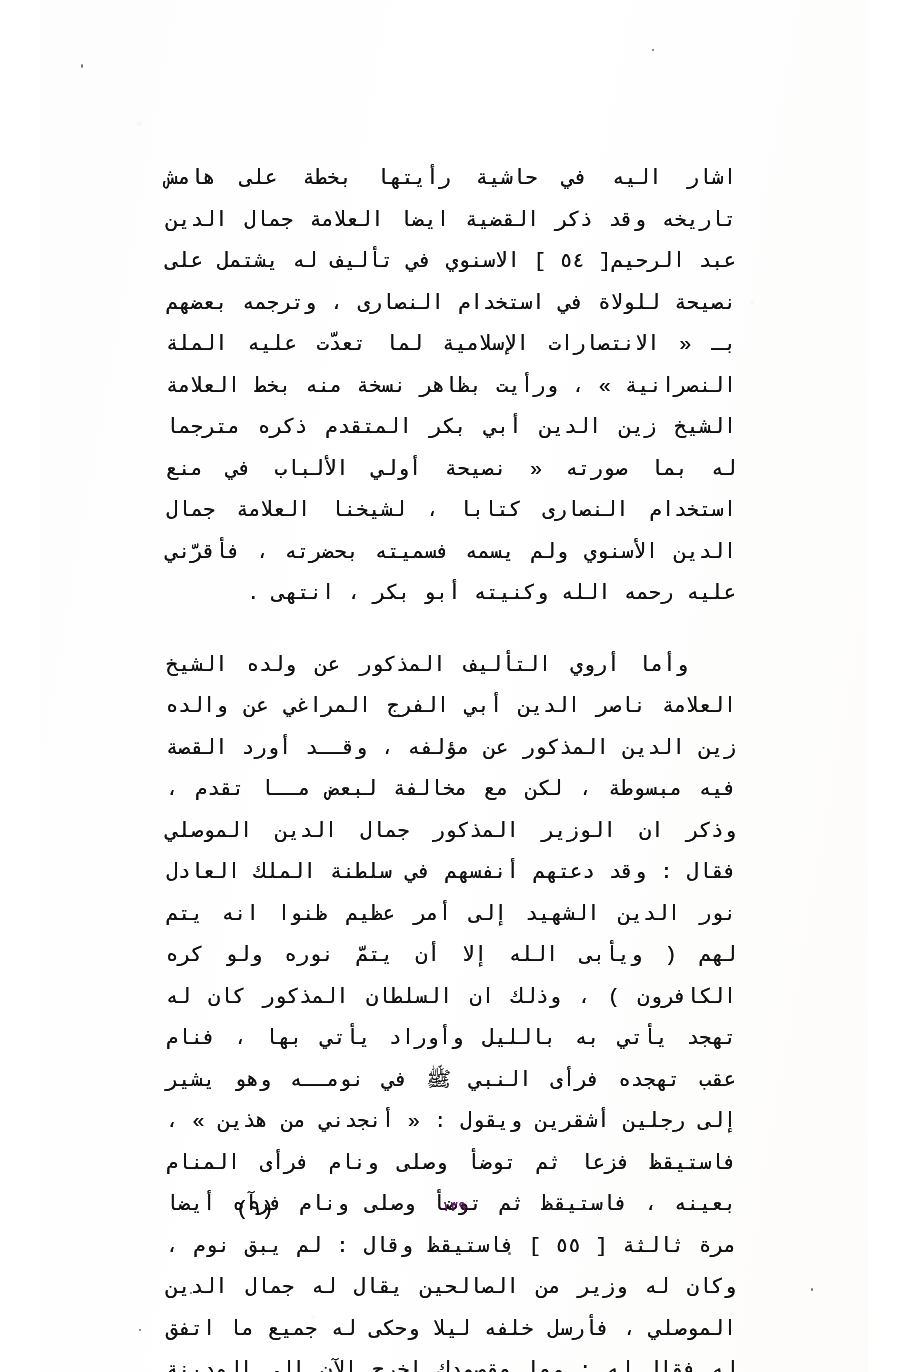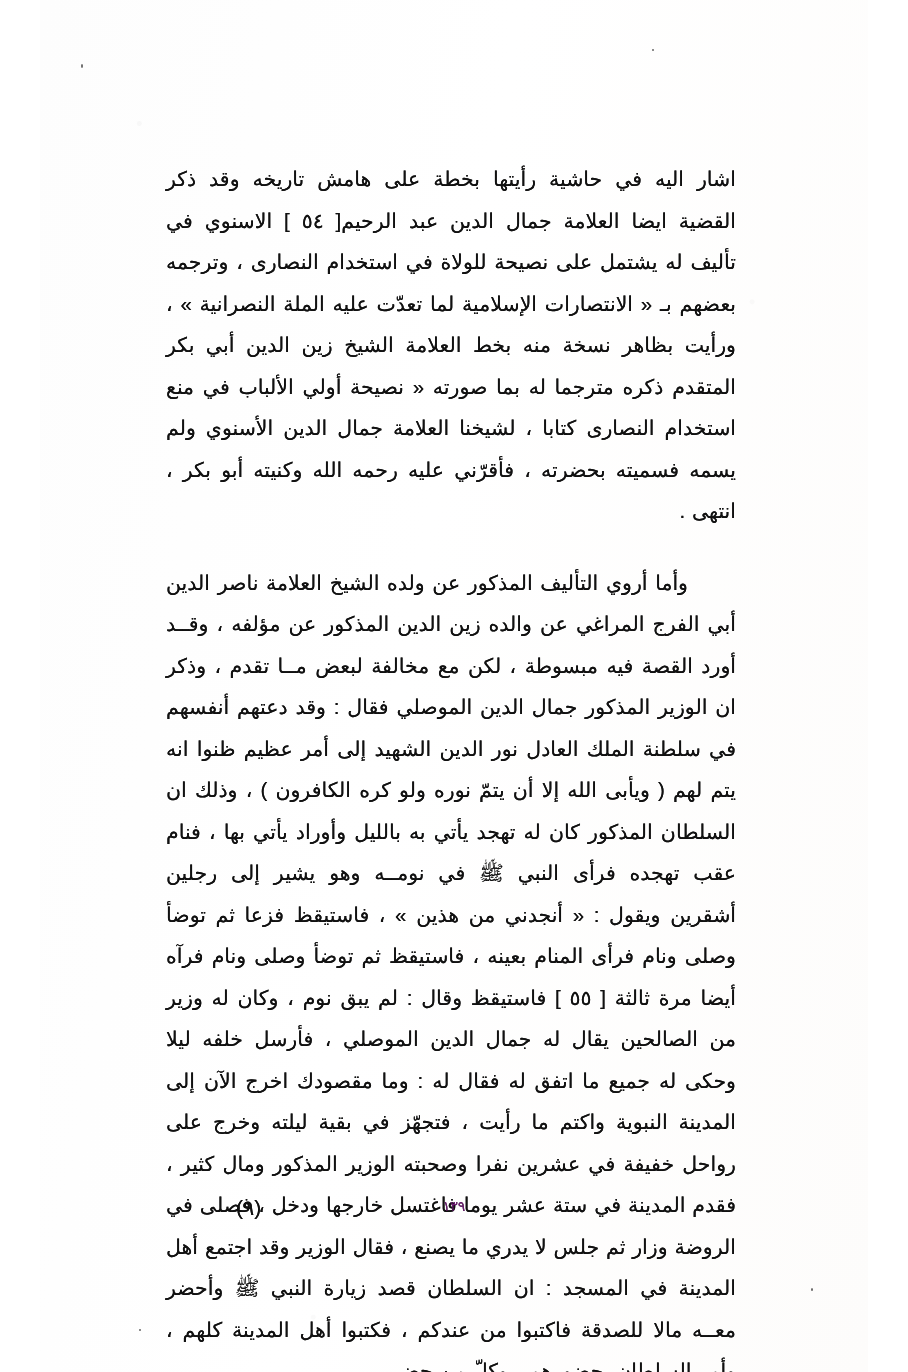--- a/index.html
+++ b/index.html
@@ -8,21 +8,21 @@
     padding: 0;
     background: #ffffff;
   }
   .page {
     position: relative;
     width: 828px;
     height: 1372px;
     margin: 0 auto;
     background: #fefefe;
     overflow: hidden;
-    font-family: Liberation Sans, sans-serif;
+    font-family: Liberation Mono, monospace;
   }
   
   .page::before {
     content: "";
     position: absolute;
     inset: 0;
     background:
       radial-gradient(circle at 12% 9%,  rgba(0,0,0,0.022) 0 2px, rgba(0,0,0,0) 3px),
       radial-gradient(circle at 86% 22%, rgba(0,0,0,0.020) 0 2px, rgba(0,0,0,0) 3px),
       radial-gradient(circle at 33% 96%, rgba(0,0,0,0.018) 0 2px, rgba(0,0,0,0) 3px),

